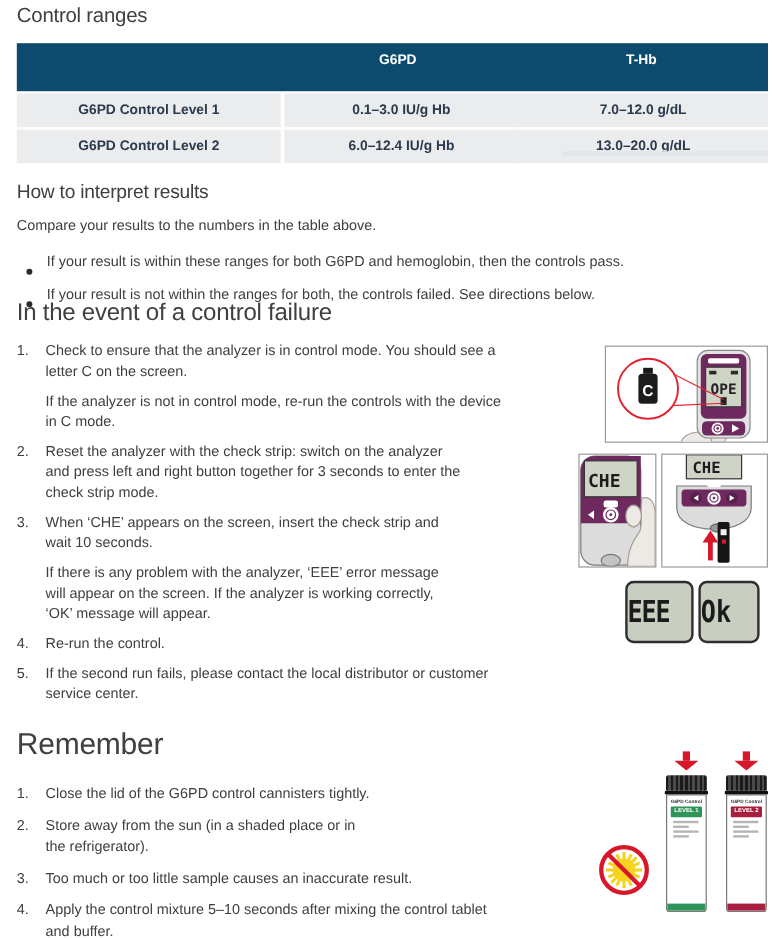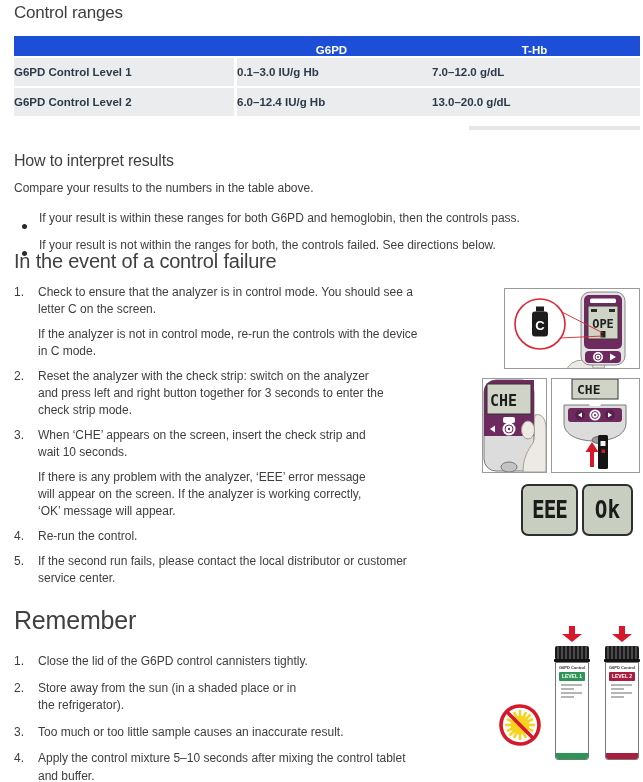--- a/index.html
+++ b/index.html
@@ -3,26 +3,26 @@
 <meta charset="utf-8">
 <style>
   html,body{margin:0;padding:0;background:#fff;}
   .page{position:relative;width:643px;height:782px;background:#fff;overflow:hidden;
         font-family:"Liberation Sans","DejaVu Sans",sans-serif;color:#3e3e3e;}
   h1,h2{margin:0;color:#404040;font-weight:normal;letter-spacing:-0.2px;}
 
   
   .sec-title{position:absolute;left:14px;top:3px;font-size:17px;}
   .ctable{position:absolute;left:14px;top:36px;width:626px;font-size:11.5px;font-weight:bold;}
-  .thead{position:relative;height:20px;background:#1d4ed8;color:#fff;}
+  .thead{position:relative;height:40px;background:#0c4a6e;color:#fff;}
   .thead span{position:absolute;top:0;line-height:28px;text-align:center;}
   .th-g6pd{left:220px;width:195px;}
   .th-thb{left:415px;width:211px;}
   .trow{margin-top:2px;height:28px;display:grid;grid-template-columns:220px 3px 195px 208px;}
-  .trow .cell{background:#eaecee;color:#2c3a4b;text-align:left;line-height:28px;}
+  .trow .cell{background:#eaecee;color:#2c3a4b;text-align:center;line-height:28px;}
   .trow .spacer{background:#fff;}
   .tshadow{position:absolute;left:455px;top:90px;width:171px;height:4px;background:#e3e5e7;}
 
   
   .sec-interpret{position:absolute;left:14px;top:152px;width:616px;}
   .sec-interpret h2{font-size:16px;margin-bottom:9px;}
   .intro{font-size:12px;margin:0 0 10px 0;line-height:18px;}
   .blist{margin:0;padding:0;list-style:none;}
   .blist li{display:flex;margin-bottom:5px;line-height:22px;font-size:12px;align-items:flex-end;}
   .dot{flex:0 0 5px;width:5px;height:5px;border-radius:50%;background:#2b2b2b;margin:8px 12px 0 8px;}
@@ -40,21 +40,21 @@
   .sec-remember h2{font-size:25px;margin-bottom:18px;}
   .sec-remember .step{margin-bottom:9px;line-height:17.5px;}
 
   
   .figbox{position:absolute;background:#fff;border:1px solid #9a9a9a;box-sizing:border-box;}
   #fig-c-mode{left:504px;top:288px;width:136px;height:81px;}
   #fig-check-buttons{left:482px;top:378px;width:65px;height:95px;}
   #fig-strip-insert{left:551px;top:378px;width:89px;height:95px;}
 
   .lcd-screen{position:absolute;box-sizing:border-box;border:2px solid #2e2e2e;border-radius:7px;
-      background:#c9cfc0;display:flex;align-items:center;justify-content:center;
+      background:#c9cfc0;display:flex;align-items:center;justify-content:flex-start;
       font-family:"DejaVu Sans Mono",monospace;font-weight:bold;color:#1b1b1b;}
   #lcd-eee{left:521px;top:484px;width:57px;height:52px;font-size:21px;letter-spacing:-1px;}
   #lcd-ok{left:582px;top:484px;width:51px;height:52px;font-size:21px;}
   .lcd-screen span{transform:scaleY(1.2);display:inline-block;}
 
   .canister{position:absolute;width:40px;display:flex;flex-direction:column;align-items:center;}
   #canister-1{left:552px;top:626px;}
   #canister-2{left:602px;top:626px;}
   .can-cap{width:34px;height:13px;border-radius:2px 2px 1px 1px;
       background:repeating-linear-gradient(90deg,#1a1a1a 0 2px,#4a4a4a 2px 4px);}

